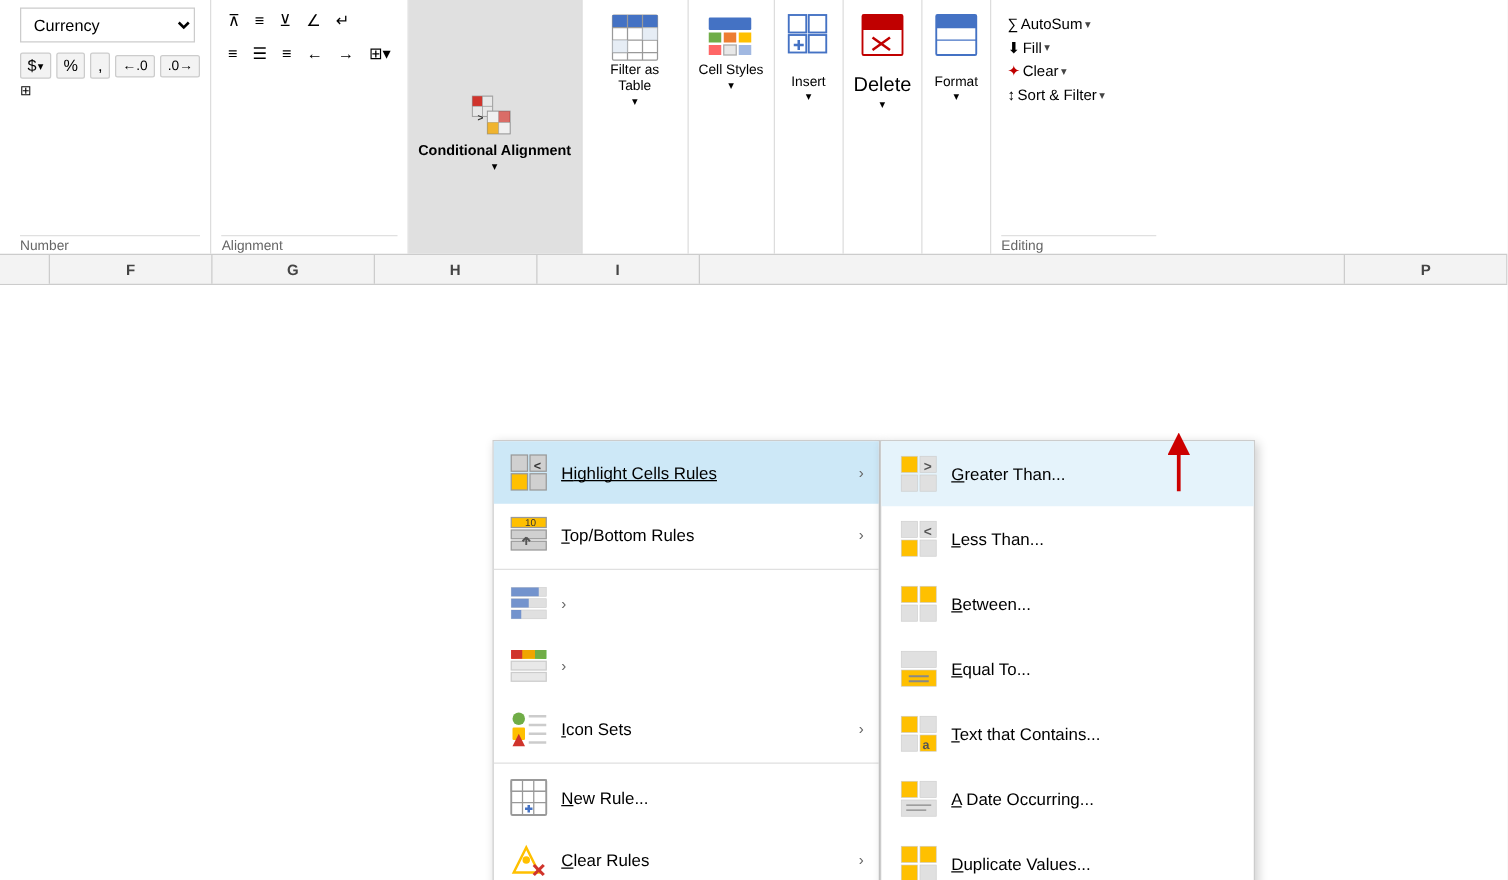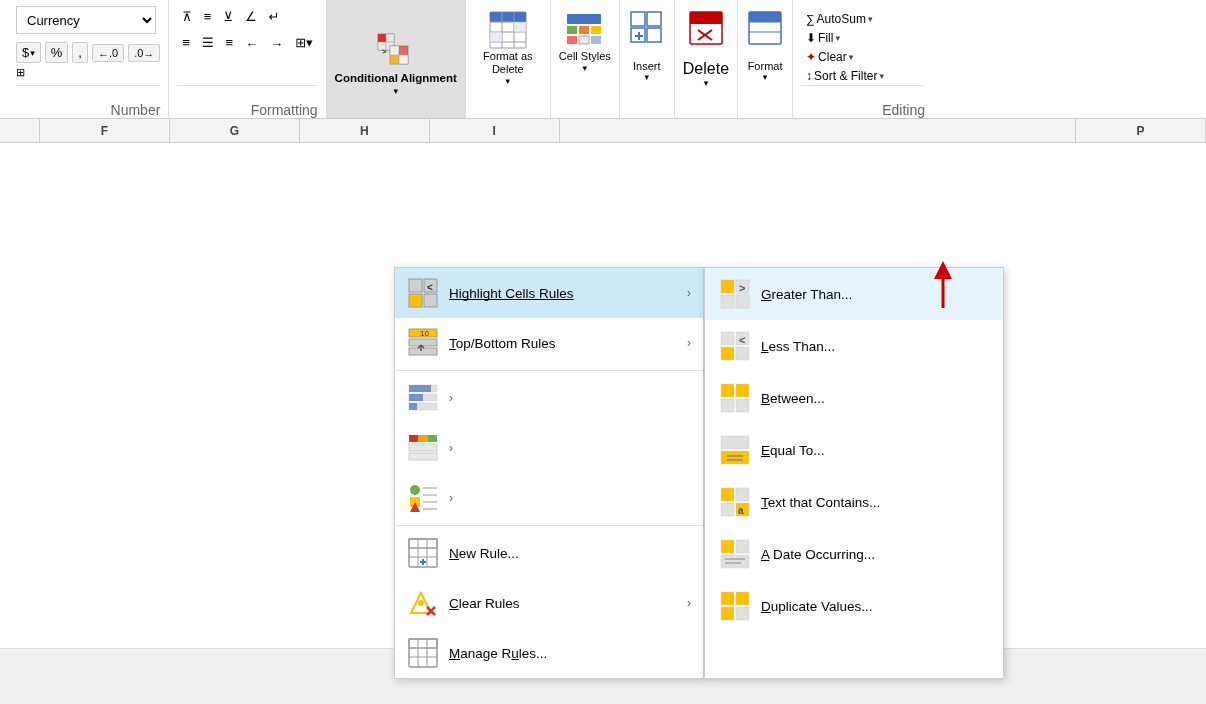--- a/index.html
+++ b/index.html
@@ -9,21 +9,21 @@
       width: 1206px;
       height: 704px;
       overflow: hidden;
       position: relative;
     }
 
     
     .ribbon {
       background: #fff;
       border-bottom: 1px solid #ccc;
-      height: 119px;
+      height: 204px;
       display: flex;
       align-items: stretch;
       padding: 0 8px;
       position: relative;
       z-index: 1;
     }
 
     .currency-select {
       width: 140px;
       height: 28px;
@@ -155,24 +155,24 @@
     }
     .submenu-item.active { background: #e5f3fb; }
 
     .submenu-item .s-icon {
       width: 32px;
       height: 32px;
       flex-shrink: 0;
     }
 
     .section-label {
-      font-size: 14px;
+      font-size: 11px;
       color: #666;
-      text-align: right;
-      padding-top: 16px;
+      text-align: left;
+      padding-top: 2px;
       border-top: 1px solid #e0e0e0;
       margin-top: auto;
       width: 100%;
     }
 
     .ribbon-section {
       display: flex;
       flex-direction: column;
       align-items: stretch;
       padding: 6px 8px 0;
@@ -235,21 +235,21 @@
       </div>
       <div class="align-row">
         <button class="align-btn">≡</button>
         <button class="align-btn">☰</button>
         <button class="align-btn">≡</button>
         <button class="align-btn">←</button>
         <button class="align-btn">→</button>
         <button class="align-btn">⊞▾</button>
       </div>
     </div>
-    <div class="section-label">Formatting</div>
+    <div class="section-label">Alignment</div>
   </div>
 
   <div class="ribbon-section" style="background:#e0e0e0; cursor:pointer; min-width:80px; align-items:center;">
     <div class="ribbon-section-inner" style="justify-content:center; align-items:center; flex:1;">
       <div style="display:flex;flex-direction:column;align-items:center;padding-top:4px;">
         <svg width="40" height="40">
 
           <rect x="2" y="2" width="16" height="16" fill="#e8e8e8" stroke="#999" stroke-width="1"></rect>
           <rect x="2" y="2" width="8" height="8" fill="#d0342c"></rect>
           <rect x="10" y="2" width="8" height="8" fill="#e8e8e8" stroke="#999" stroke-width="0.5"></rect>
@@ -276,21 +276,21 @@
         <rect x="2" y="2" width="36" height="36" rx="1" fill="none" stroke="#999" stroke-width="1"></rect>
         <rect x="2" y="2" width="36" height="10" fill="#4472c4"></rect>
         <line x1="14" y1="2" x2="14" y2="38" stroke="#999" stroke-width="1"></line>
         <line x1="26" y1="2" x2="26" y2="38" stroke="#999" stroke-width="1"></line>
         <line x1="2" y1="12" x2="38" y2="12" stroke="#999" stroke-width="1"></line>
         <line x1="2" y1="22" x2="38" y2="22" stroke="#999" stroke-width="1"></line>
         <line x1="2" y1="32" x2="38" y2="32" stroke="#999" stroke-width="1"></line>
         <rect x="2" y="22" width="12" height="10" fill="#dce6f1" opacity="0.7"></rect>
         <rect x="26" y="12" width="12" height="10" fill="#dce6f1" opacity="0.7"></rect>
       </svg>
-      <span style="font-size:11px;text-align:center;line-height:1.2;max-width:68px;">Format as Delete</span>
+      <span style="font-size:11px;text-align:center;line-height:1.2;max-width:68px;">Filter as Table</span>
       <span style="font-size:9px;">▾</span>
     </div>
   </div>
 
   <div class="ribbon-section" style="cursor:pointer;min-width:60px;align-items:center;justify-content:center;">
     <div style="display:flex;flex-direction:column;align-items:center;padding-top:4px;flex:1;">
       <svg width="40" height="40">
         <rect x="2" y="4" width="34" height="10" fill="#4472c4" rx="1"></rect>
         <rect x="2" y="16" width="10" height="8" fill="#70ad47"></rect>
         <rect x="14" y="16" width="10" height="8" fill="#ed7d31"></rect>
@@ -455,20 +455,23 @@
       <div class="menu-item">
         <svg class="item-icon" viewBox="0 0 32 32">
           <circle cx="8" cy="8" r="5" fill="#70ad47"></circle>
           <rect x="3" y="15" width="10" height="10" fill="#ffc000" rx="1"></rect>
           <polygon points="3,30 8,20 13,30" fill="#d0342c"></polygon>
           <line x1="16" y1="6" x2="30" y2="6" stroke="#ccc" stroke-width="2"></line>
           <line x1="16" y1="13" x2="30" y2="13" stroke="#ccc" stroke-width="2"></line>
           <line x1="16" y1="20" x2="30" y2="20" stroke="#ccc" stroke-width="2"></line>
           <line x1="16" y1="27" x2="30" y2="27" stroke="#ccc" stroke-width="2"></line>
         </svg>
+        <span class="item-label">
+          <span style="text-decoration:underline;">I</span>con Sets
+        </span>
         <span class="arrow">›</span>
       </div>
 
       <div class="menu-divider"></div>
 
       <div class="menu-item">
         <svg class="item-icon" viewBox="0 0 32 32">
           <rect x="2" y="2" width="28" height="28" rx="1" fill="none" stroke="#999" stroke-width="1.5"></rect>
           <rect x="2" y="2" width="28" height="9" fill="none" stroke="#999" stroke-width="1"></rect>
           <line x1="2" y1="11" x2="30" y2="11" stroke="#999" stroke-width="1"></line>

